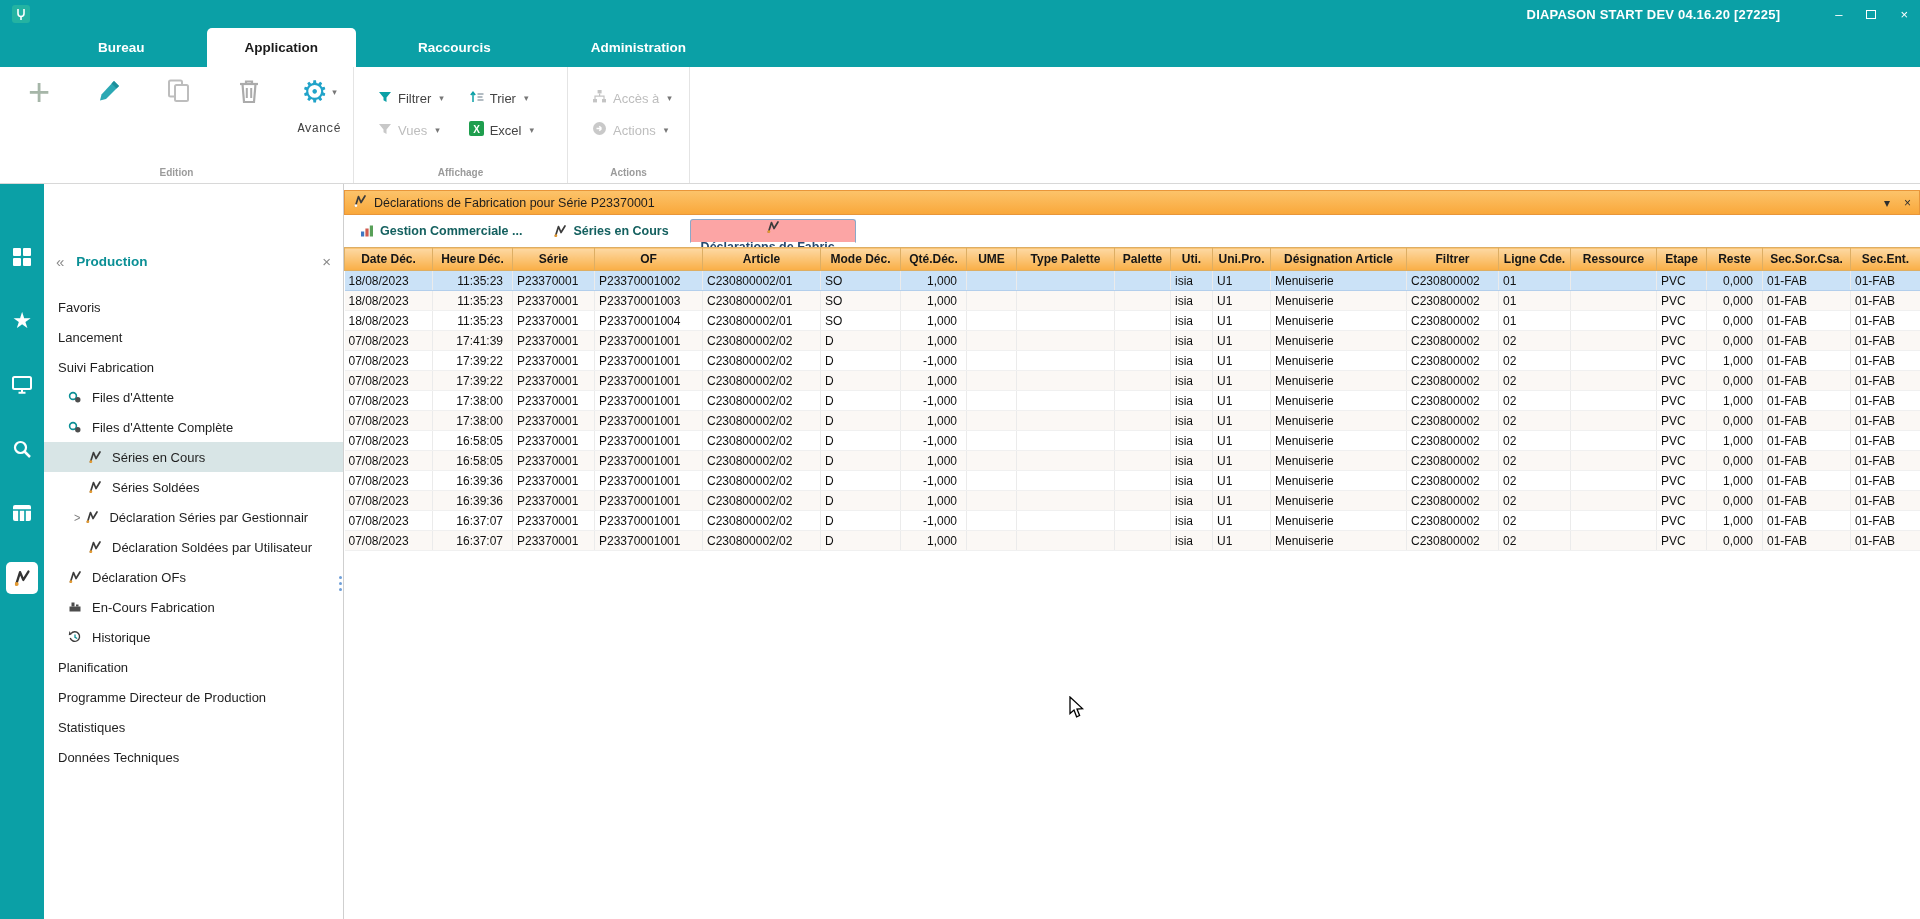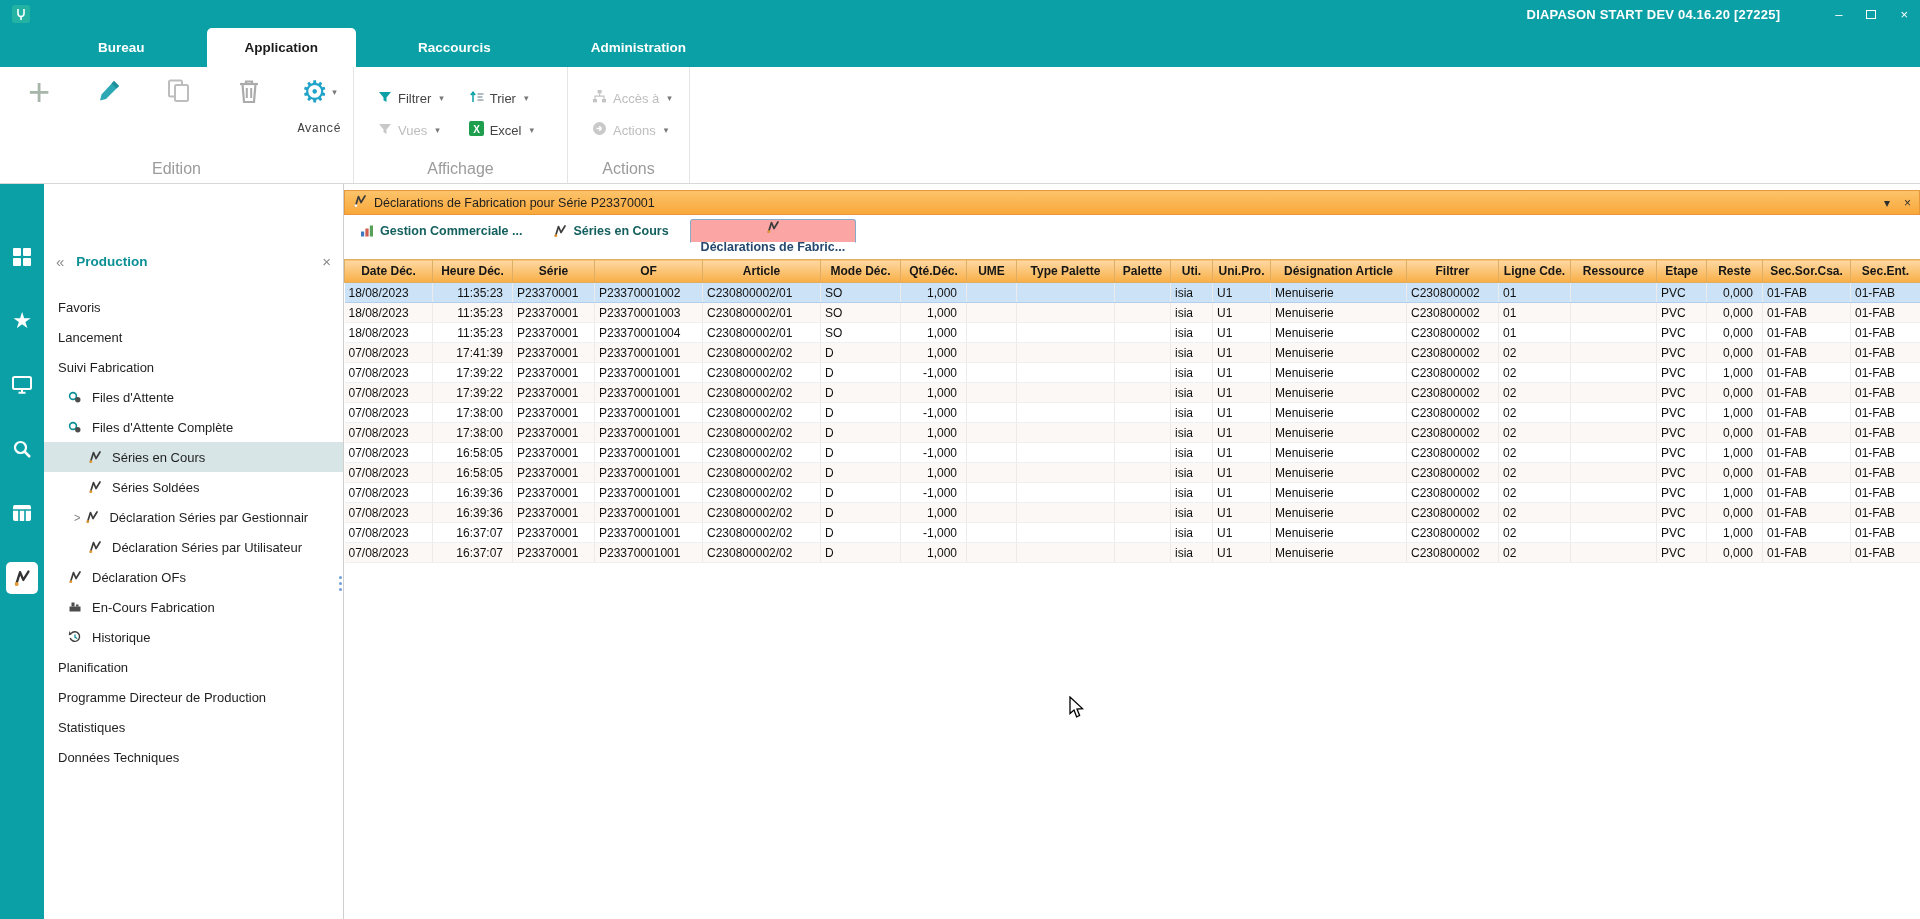--- a/index.html
+++ b/index.html
@@ -17,21 +17,21 @@
 
   
   .menubar { height:39px; background:var(--teal); display:flex; align-items:stretch; padding-left:60px; gap:24px; }
   .menu-tab { display:flex; align-items:center; padding:0 38px; color:#fff; font-weight:bold; font-size:13.5px; cursor:default; }
   .menu-tab.active { background:#fff; color:#1c1c1c; border-radius:5px 5px 0 0; }
 
   
   .ribbon { height:117px; background:#fff; border-bottom:1px solid #d8d8d8; display:flex; }
   .rgroup { position:relative; }
   .rgroup + .rgroup { border-left:1px solid #e4e4e4; }
-  .caption { position:absolute; bottom:5px; left:0; width:100%; text-align:center; color:#9b9b9b; font-size:16px; }
+  .caption { position:absolute; bottom:5px; left:0; width:100%; text-align:center; color:#9b9b9b; font-size:10px;font-weight:bold; }
   .big-btns { display:flex; align-items:flex-start; padding:10px 0 0 16px; gap:24px; }
   .big-btn { width:46px; display:flex; flex-direction:column; align-items:center; color:#444; font-size:12px; cursor:default; }
   .plus-glyph { font-size:38px; line-height:30px; color:#a6b6a8; font-weight:300; }
   .gear-row { display:flex; align-items:center; gap:4px; }
   .gear-glyph { font-size:30px; line-height:30px; color:#21a3c9; }
   .caret { font-size:9px; color:#777; }
   .blabel { margin-top:15px; white-space:nowrap;font-family:Liberation Mono, monospace; }
   .sm-btns { display:grid; grid-template-rows:26px 26px; grid-auto-flow:column; column-gap:20px; row-gap:10px; padding:18px 14px 0 24px;gap:6px; }
   .sm-btn { display:flex; align-items:center; gap:6px; font-size:13px; color:#444; white-space:nowrap; cursor:default; }
   .sm-btn.disabled { color:#bdbdbd; }
@@ -62,21 +62,21 @@
 
   .content { flex:1; min-width:0; display:flex; flex-direction:column; padding-top:6px; background:#fff; }
   .content-header { height:25px; background:linear-gradient(var(--orange-light), var(--orange)); border:1px solid #e8963a; display:flex; align-items:center; padding:0 8px; flex:none; }
   .ch-title { font-size:12.5px; color:#1d1d1d; margin-left:7px; flex:1; }
   .ch-caret, .ch-close { color:#2e2e2e; margin-left:14px; font-size:12px; cursor:default; }
   .doc-tabs { height:28px; display:flex; align-items:flex-end; padding-left:6px; gap:11px; flex:none; }
   .doc-tab { display:flex; align-items:center; gap:6px; height:24px; padding:0 10px; font-size:12.5px; font-weight:bold; color:#14605f; cursor:default; white-space:nowrap; }
   .doc-tab.active { border:1px solid #8aa8c8; border-bottom-color:#fff; background:#fca5a5; color:#26486e; border-radius:3px 3px 0 0;flex-direction:column; }
   .tab-ic { display:inline-flex; }
 
-  .table-wrap { flex:1; overflow:hidden; margin-top:16px; }
+  .table-wrap { flex:1; overflow:hidden; margin-top:4px; }
   table { border-collapse:collapse; table-layout:fixed; width:1576px; font-size:12px; }
   th { height:23px; background:linear-gradient(var(--th-top), var(--th-bottom)); border:1px solid #ddae64;
        font-weight:bold; font-size:12px; color:#161616; padding:0 2px; text-align:center; white-space:nowrap; overflow:hidden; cursor:default; }
   td { height:20px; border-right:1px solid #ebebeb; border-bottom:1px solid #f0f0f0; padding:0 4px;
        white-space:nowrap; overflow:hidden; color:#101010; cursor:default; }
   tbody tr:nth-child(even) td { background:#fbf8f5; }
   tbody tr.selected td { background:var(--selected-row); border-bottom-color:#b3cfec; }
   td.num { text-align:right; padding-right:9px; }
 
   .cursor { position:absolute; left:1068px; top:696px; pointer-events:none; }
@@ -327,21 +327,21 @@
           </span>
           <span class="nav-label">Déclaration Séries par Gestionnair</span>
         </div>
         <div class="nav-item lvl2">
           <span class="nav-ic">
             <svg width="14" height="14" viewBox="0 0 14 14">
               <path d="M2.5 12 L5.5 2.5 L8 8.5 L12 2" fill="none" stroke="#3b3b3b" stroke-width="1.7" stroke-linecap="round" stroke-linejoin="round"></path>
               <circle cx="2.9" cy="11.7" r="1.4" fill="#e59a2f"></circle>
             </svg>
           </span>
-          <span class="nav-label">Déclaration Séries par Utilisateur</span>
+          <span class="nav-label">Déclaration Soldées par Utilisateur</span>
         </div>
         <div class="nav-item lvl1">
           <span class="nav-ic">
             <svg width="14" height="14" viewBox="0 0 14 14">
               <path d="M2.5 12 L5.5 2.5 L8 8.5 L12 2" fill="none" stroke="#3b3b3b" stroke-width="1.7" stroke-linecap="round" stroke-linejoin="round"></path>
               <circle cx="2.9" cy="11.7" r="1.4" fill="#e59a2f"></circle>
             </svg>
           </span>
           <span class="nav-label">Déclaration OFs</span>
         </div>

